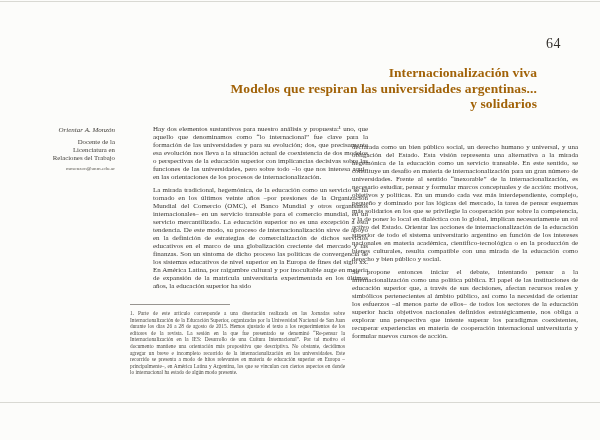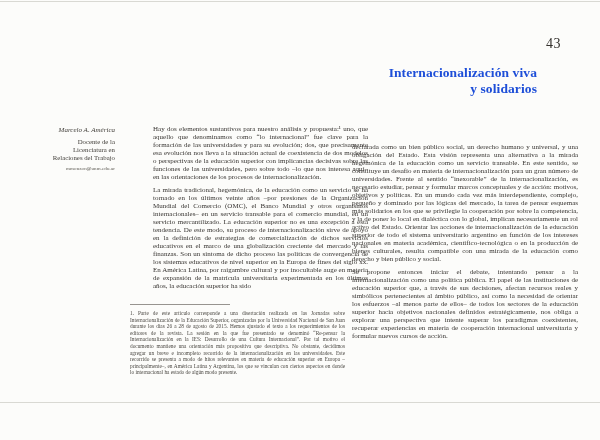--- a/index.html
+++ b/index.html
@@ -19,21 +19,21 @@
 
   .page-number {
     position: absolute; top: 36px; right: 39px;
     font-size: 14px; color: #33302c; letter-spacing: 0.5px;
   }
 
   .title-block {
     position: absolute; top: 65px; right: 63px; left: 120px;
     text-align: right;
     font-weight: bold; font-size: 13.5px; line-height: 15.5px;
-    color: #1d4ed8; letter-spacing: 0.1px;
+    color: #a16207; letter-spacing: 0.1px;
   }
 
   .author-block {
     position: absolute; top: 126px; left: 15px; width: 100px;
     text-align: right; color: #44413c;
   }
   .author-name { font-style: italic; font-size: 7px; line-height: 8px; margin-bottom: 4px; }
   .affil { font-size: 6.8px; line-height: 7.9px; }
   .email { font-size: 5px; line-height: 6px; margin-top: 4px; color: #5a5750; letter-spacing: 0.1px; }
 
@@ -56,29 +56,30 @@
     color: #4a4742;
   }
 </style>
 </head>
 <body>
 
 <div class="page">
 
   <div class="rule top"></div>
 
-  <div class="page-number">43</div>
+  <div class="page-number">64</div>
 
   <div class="title-block">
     <div>Internacionalización viva</div>
+    <div>Modelos que respiran las universidades argentinas...</div>
     <div>y solidarios</div>
   </div>
 
   <div class="author-block">
-    <div class="author-name">Marcelo A. América</div>
+    <div class="author-name">Orientar A. Monzón</div>
     <div class="affil">Docente de la</div>
     <div class="affil">Licenciatura en</div>
     <div class="affil">Relaciones del Trabajo</div>
     <div class="email">mmonzon@unm.edu.ar</div>
   </div>
 
   <div class="col left">
     <p>Hay dos elementos sustantivos para nuestro análisis y propuesta:¹ uno, que aquello que denominamos como “lo internacional” fue clave para la formación de las universidades y para su evolución; dos, que precisamente esa evolución nos lleva a la situación actual de coexistencia de dos modelos o perspectivas de la educación superior con implicancias decisivas sobre las funciones de las universidades, pero sobre todo –lo que nos interesa aquí– en las orientaciones de los procesos de internacionalización.</p>
     <p>La mirada tradicional, hegemónica, de la educación como un servicio se ha tornado en los últimos veinte años –por presiones de la Organización Mundial del Comercio (OMC), el Banco Mundial y otros organismos internacionales– en un servicio transable para el comercio mundial, en un servicio mercantilizado. La educación superior no es una excepción a esta tendencia. De este modo, su proceso de internacionalización sirve de apoyo en la definición de estrategias de comercialización de dichos servicios educativos en el marco de una globalización creciente del mercado y las finanzas. Son un síntoma de dicho proceso las políticas de convergencia de los sistemas educativos de nivel superior en la Europa de fines del siglo xx. En América Latina, por raigambre cultural y por inocultable auge en materia de expansión de la matrícula universitaria experimentada en los últimos años, la educación superior ha sido</p>
   </div>

